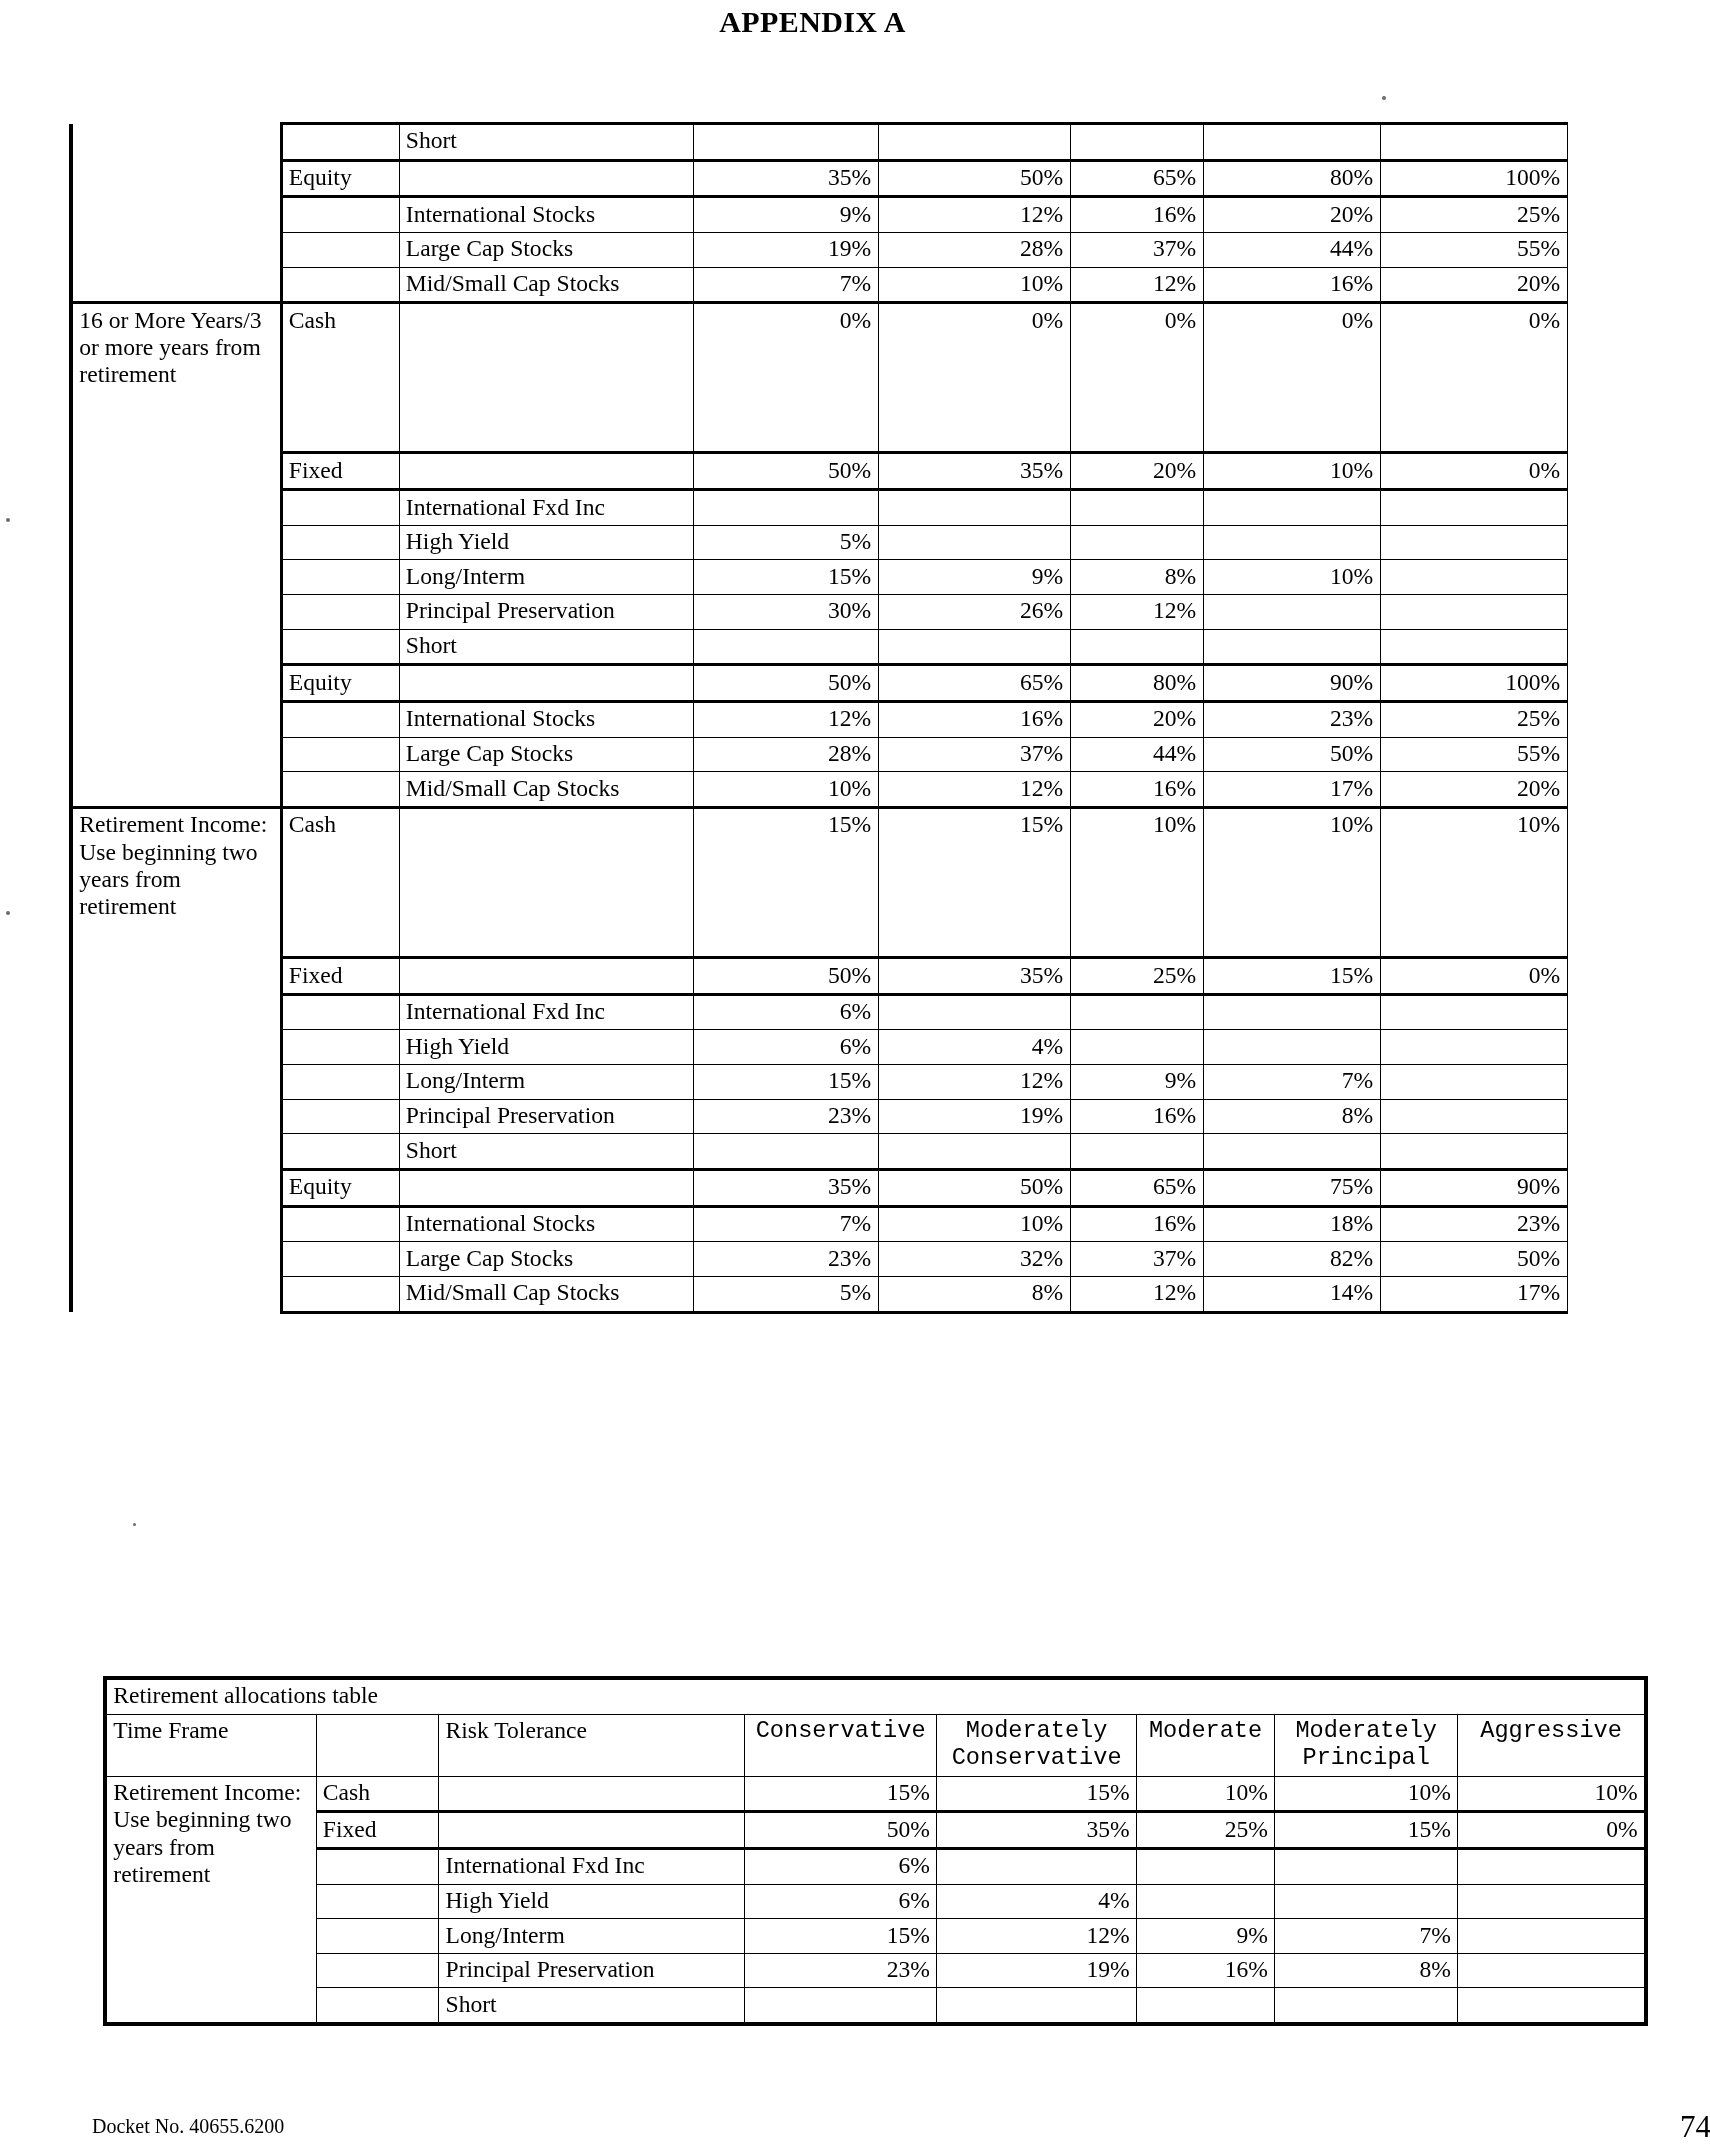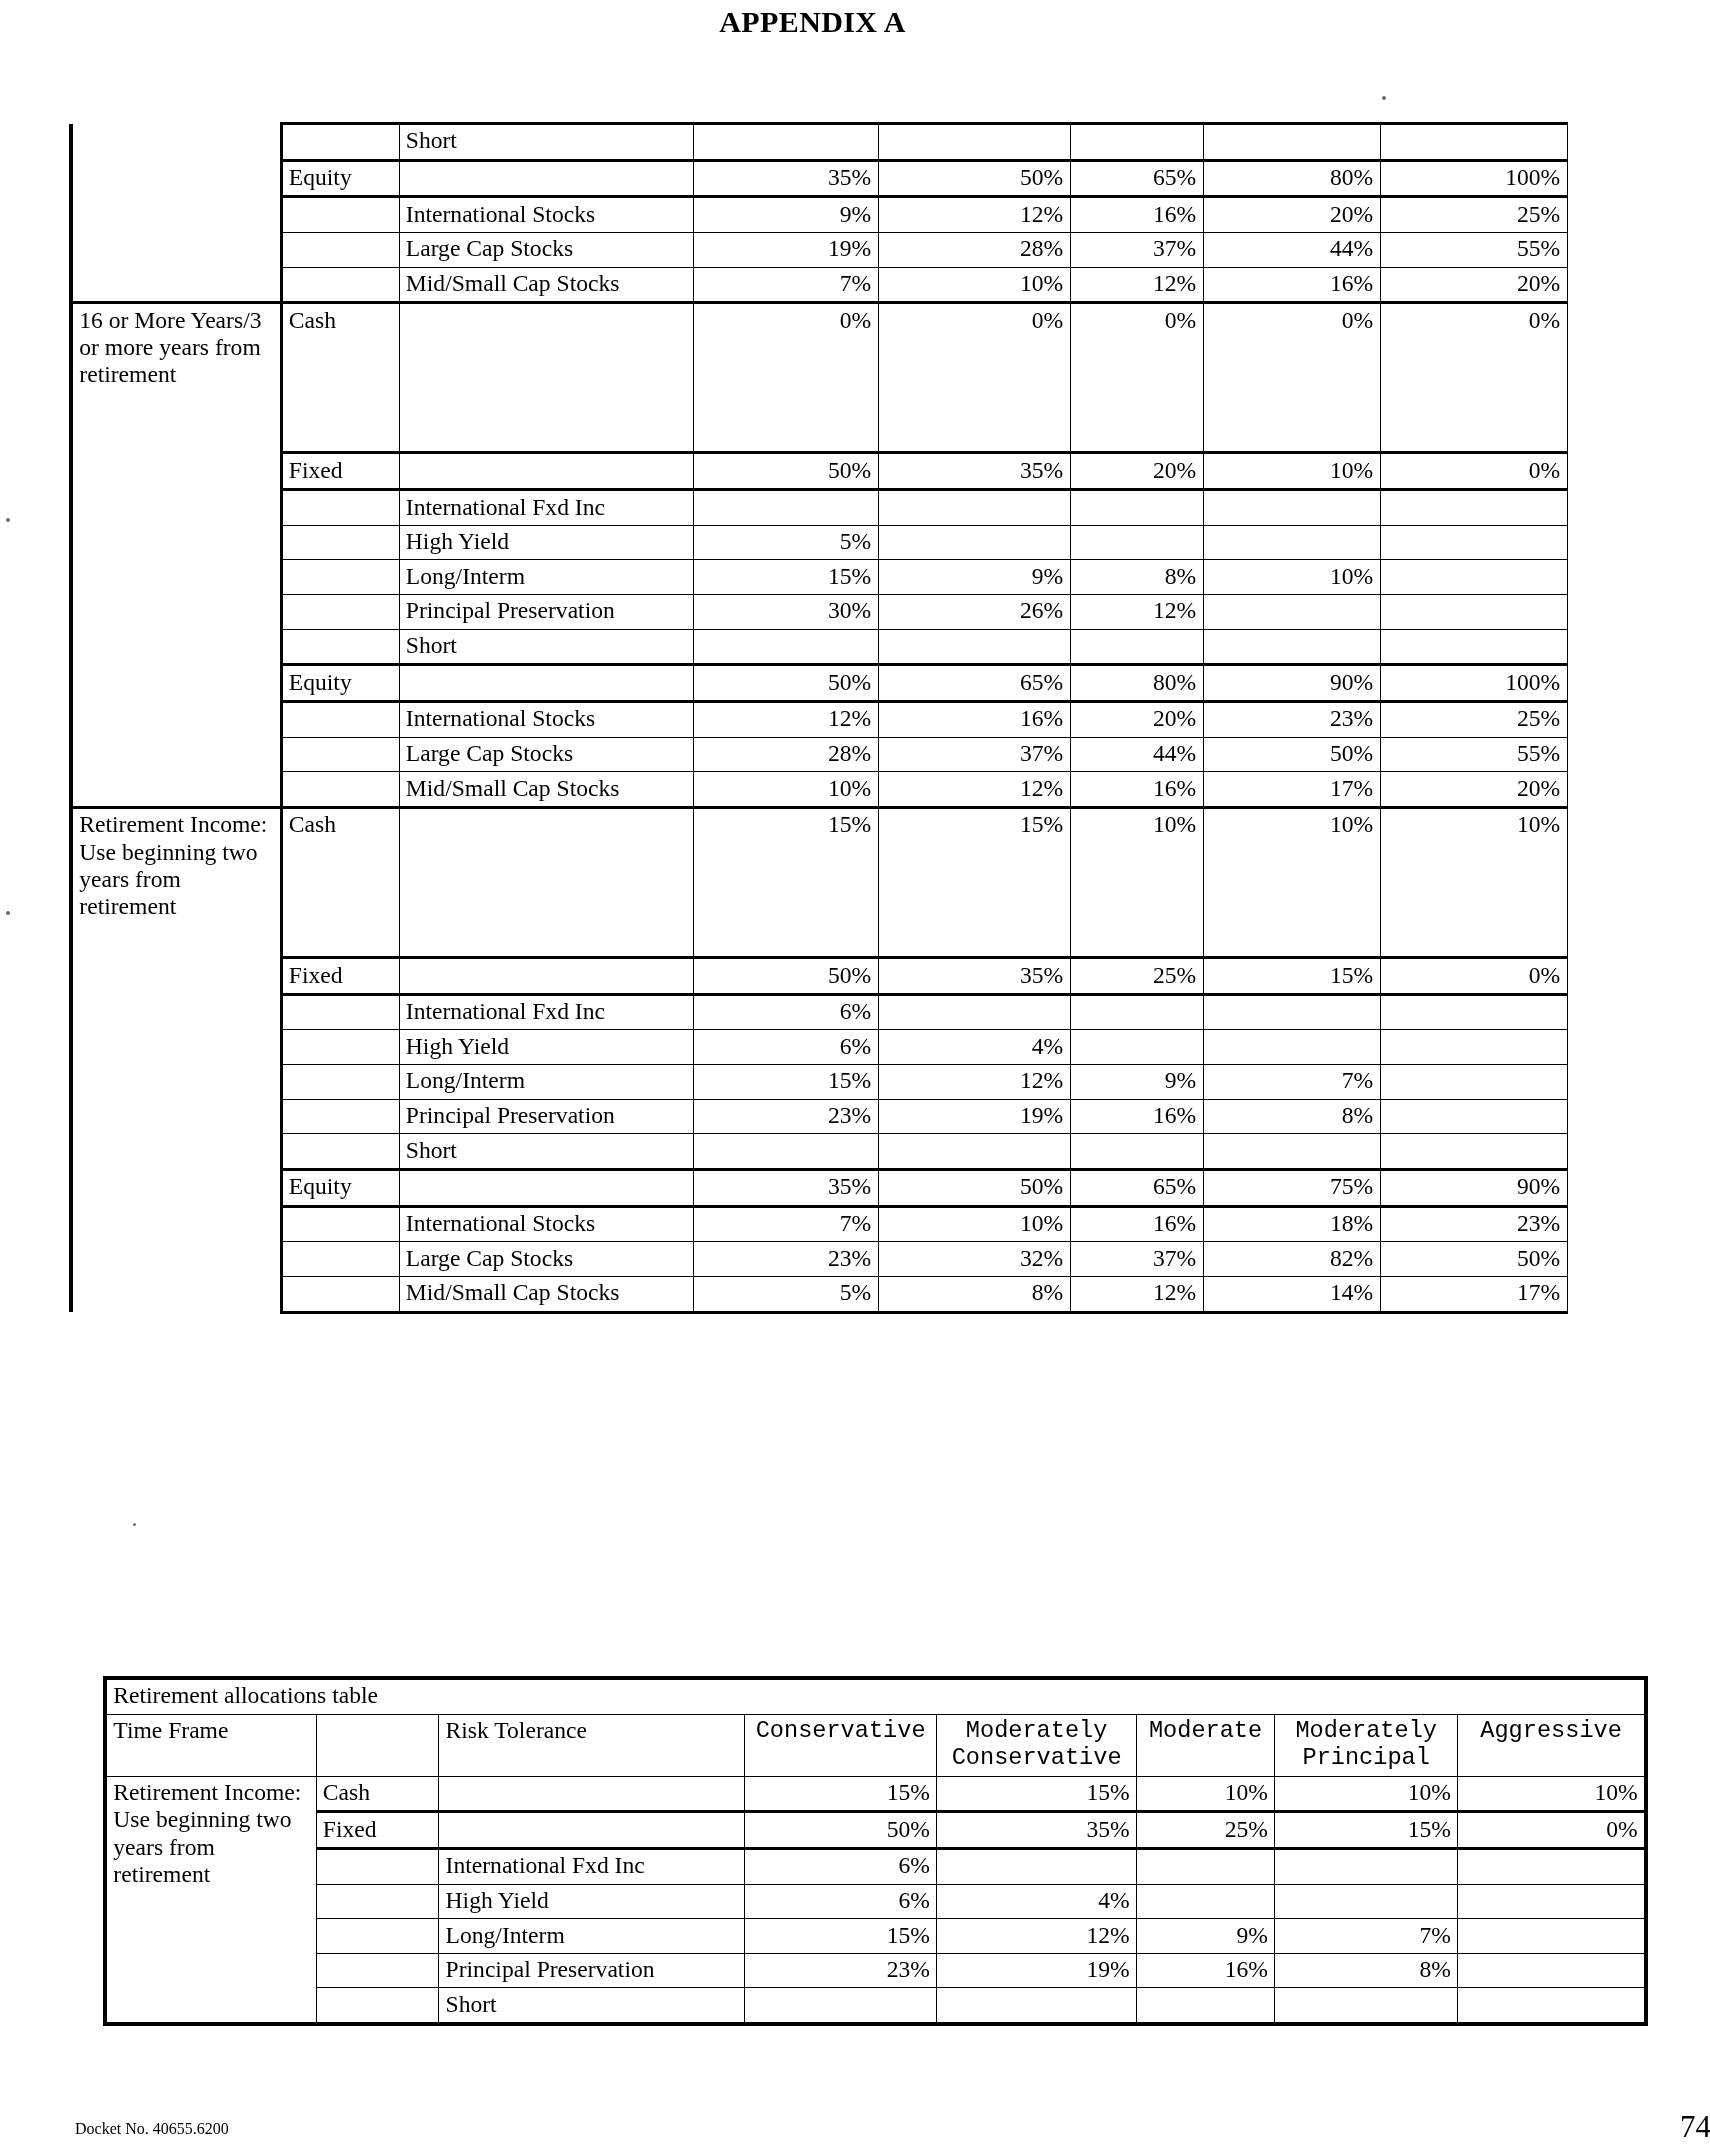--- a/index.html
+++ b/index.html
@@ -111,23 +111,23 @@
   .hdr-row td {
     font-size: 24px;
     border-bottom: 3.9px solid #000;
     padding-bottom: 20.4px;
   }
   .hdr-center { text-align: center; font-family: Liberation Mono, monospace; }
 
   
   .footer-left {
     position: absolute;
-    left: 75px;
+    left: 92px;
     bottom: 12.6px;
-    font-size: 16px;
+    font-size: 20px;
   }
   .footer-page {
     position: absolute;
     left: 0;
     width: 1711px;
     bottom: 6.3px;
     text-align: right;
     font-size: 31px;
   }
 

